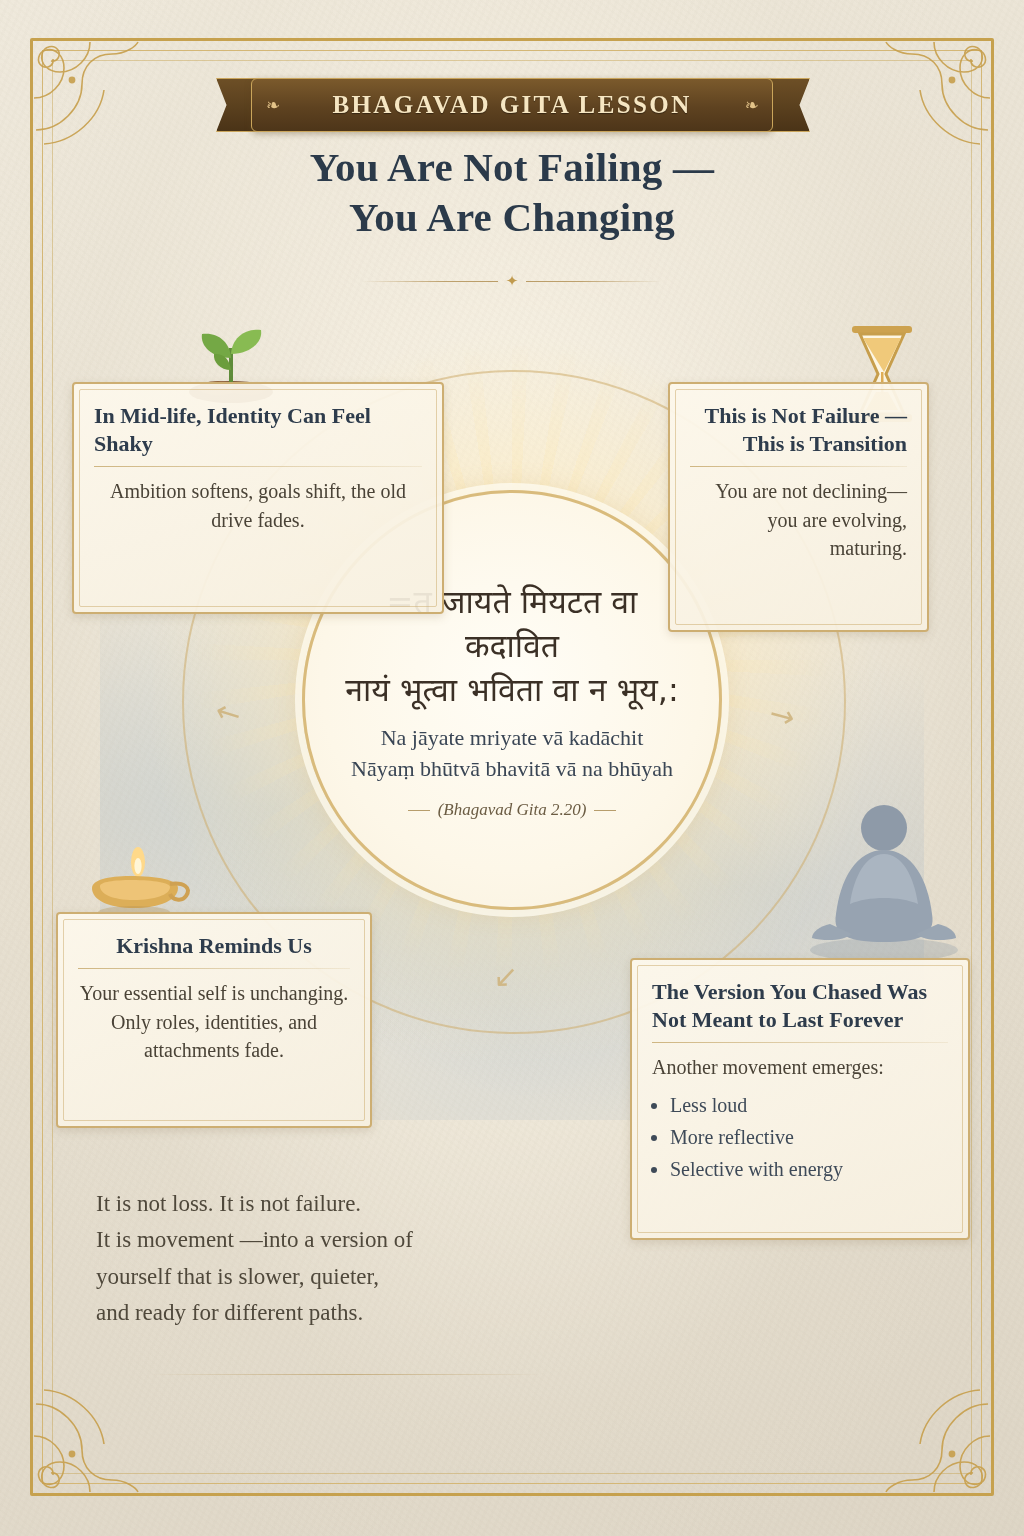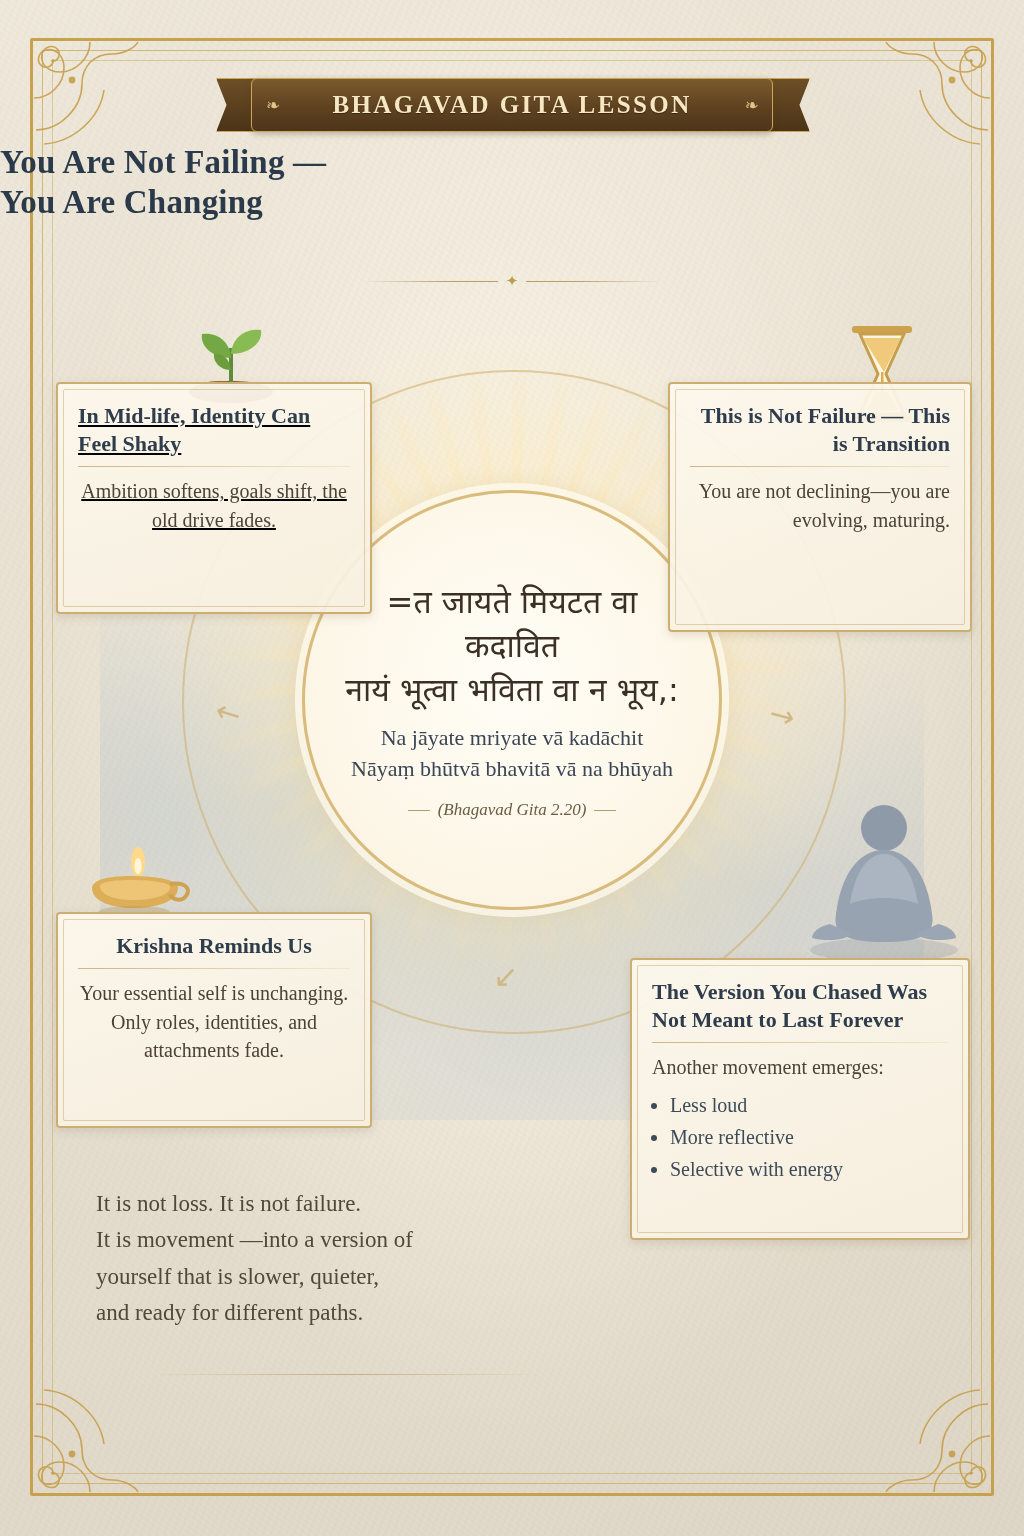--- a/index.html
+++ b/index.html
@@ -105,22 +105,23 @@
     border: 1px solid #caa55b;
   }
   .ribbon-tail.l { left: 50%; margin-left: -296px; clip-path: polygon(0 0, 100% 0, 100% 100%, 0 100%, 22% 50%); }
   .ribbon-tail.r { left: 50%; margin-left: 250px; clip-path: polygon(0 0, 100% 0, 78% 50%, 100% 100%, 0 100%); }
 
   
   #headline {
     position: absolute;
     left: 0; right: 0;
     top: 142px;
+    text-align: center;
     color: #2b3a4a;
-    font-size: 33px;
+    font-size: 41px;
     line-height: 1.22;
     font-weight: bold;
     font-family: "Liberation Serif", serif;
     letter-spacing: 0.2px;
   }
   #headline .l2 { display:block; }
   #divider {
     position: absolute;
     left: 50%;
     top: 272px;
@@ -271,23 +272,23 @@
   }
   .card ul {
     margin: 8px 0 0 0;
     padding-left: 18px;
     color: #3e4a58;
     font-size: 20px;
     line-height: 1.5;
   }
   .card li { margin-bottom: 2px; }
 
-  #card-tl { left: 56px;  top: 382px; width: 316px; min-height: 232px; text-align: center; text-decoration: underline; }
+  #card-tl { left: 72px;  top: 382px; width: 372px; min-height: 232px; text-align: center; }
   #card-tl .card-title { text-align: left; }
-  #card-tr { left: 668px; top: 382px; width: 304px; min-height: 250px; text-align: right; }
+  #card-tr { left: 668px; top: 382px; width: 261px; min-height: 250px; text-align: right; }
   #card-bl { left: 56px;  top: 912px; width: 316px; min-height: 216px; text-align: center; }
   #card-br { left: 630px; top: 958px; width: 340px; min-height: 282px; }
 
   
   #footer-text {
     position: absolute;
     left: 96px;
     top: 1186px;
     width: 500px;
     text-align: left;

